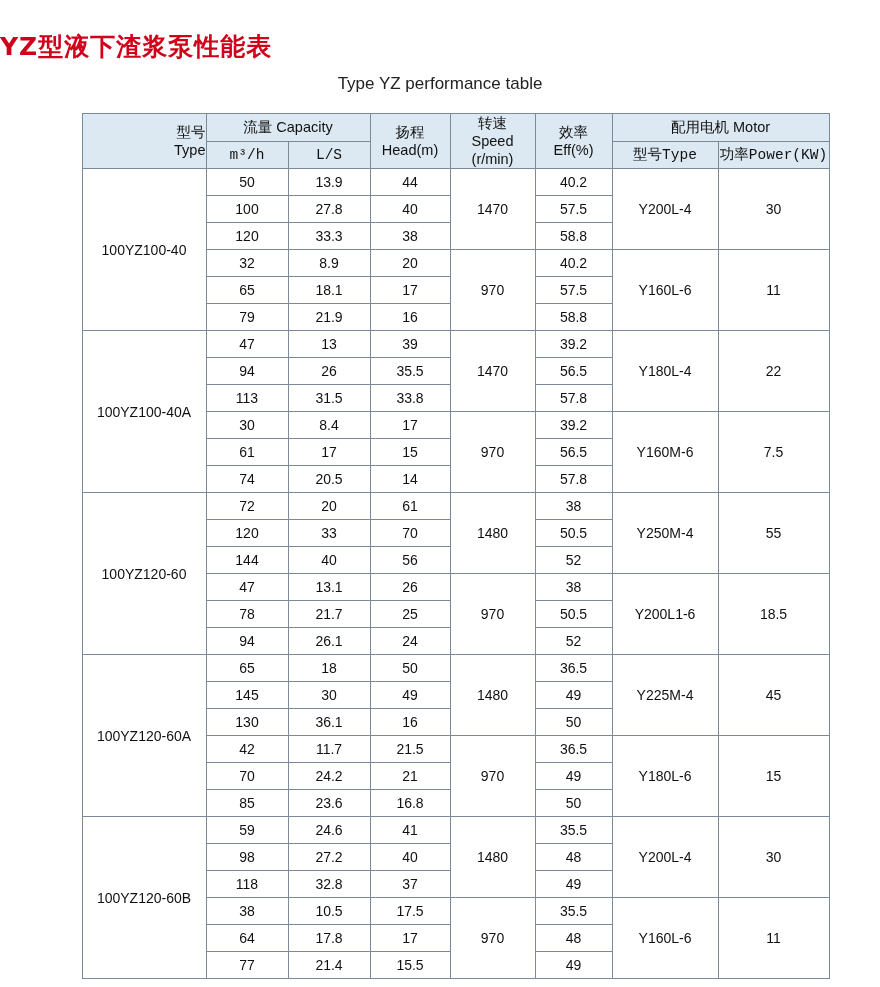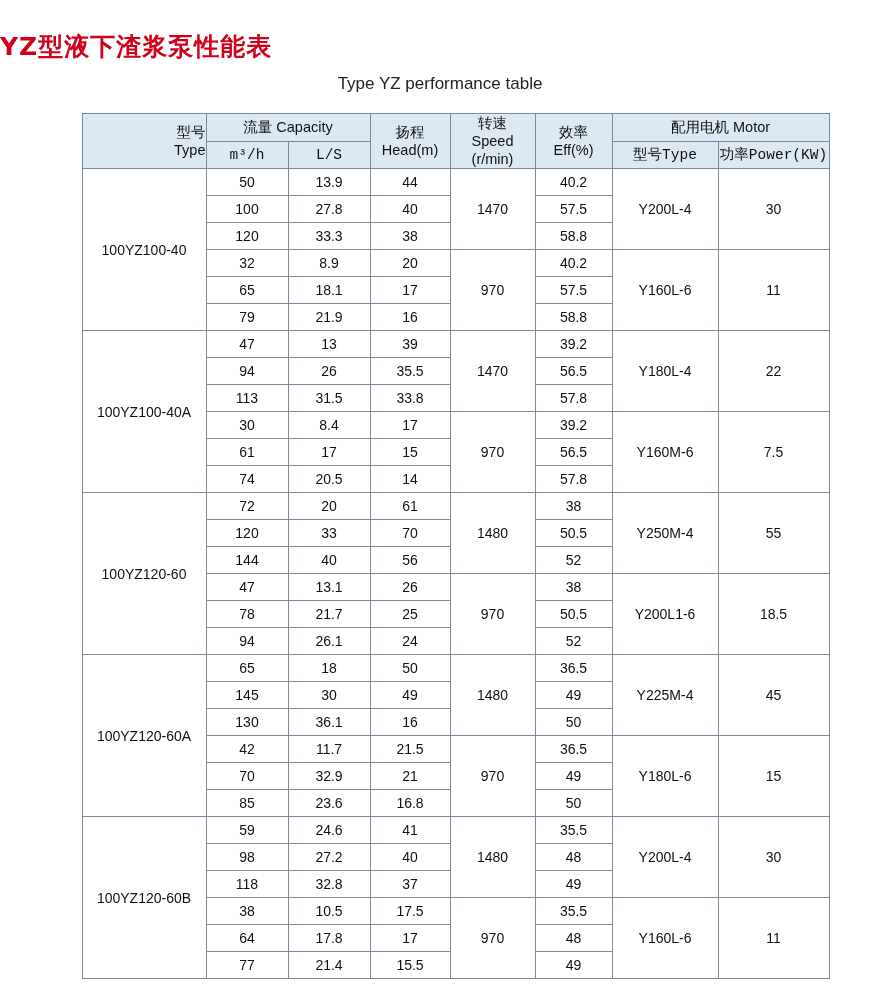--- a/index.html
+++ b/index.html
@@ -294,21 +294,21 @@
             <td>42</td>
             <td>11.7</td>
             <td>21.5</td>
             <td class="speed" rowspan="3">970</td>
             <td>36.5</td>
             <td class="motor" rowspan="3">Y180L-6</td>
             <td class="power" rowspan="3">15</td>
           </tr>
           <tr>
             <td>70</td>
-            <td>32.9</td>
+            <td>24.2</td>
             <td>21</td>
             <td>49</td>
           </tr>
           <tr>
             <td>85</td>
             <td>23.6</td>
             <td>16.8</td>
             <td>50</td>
           </tr>
           <tr>

